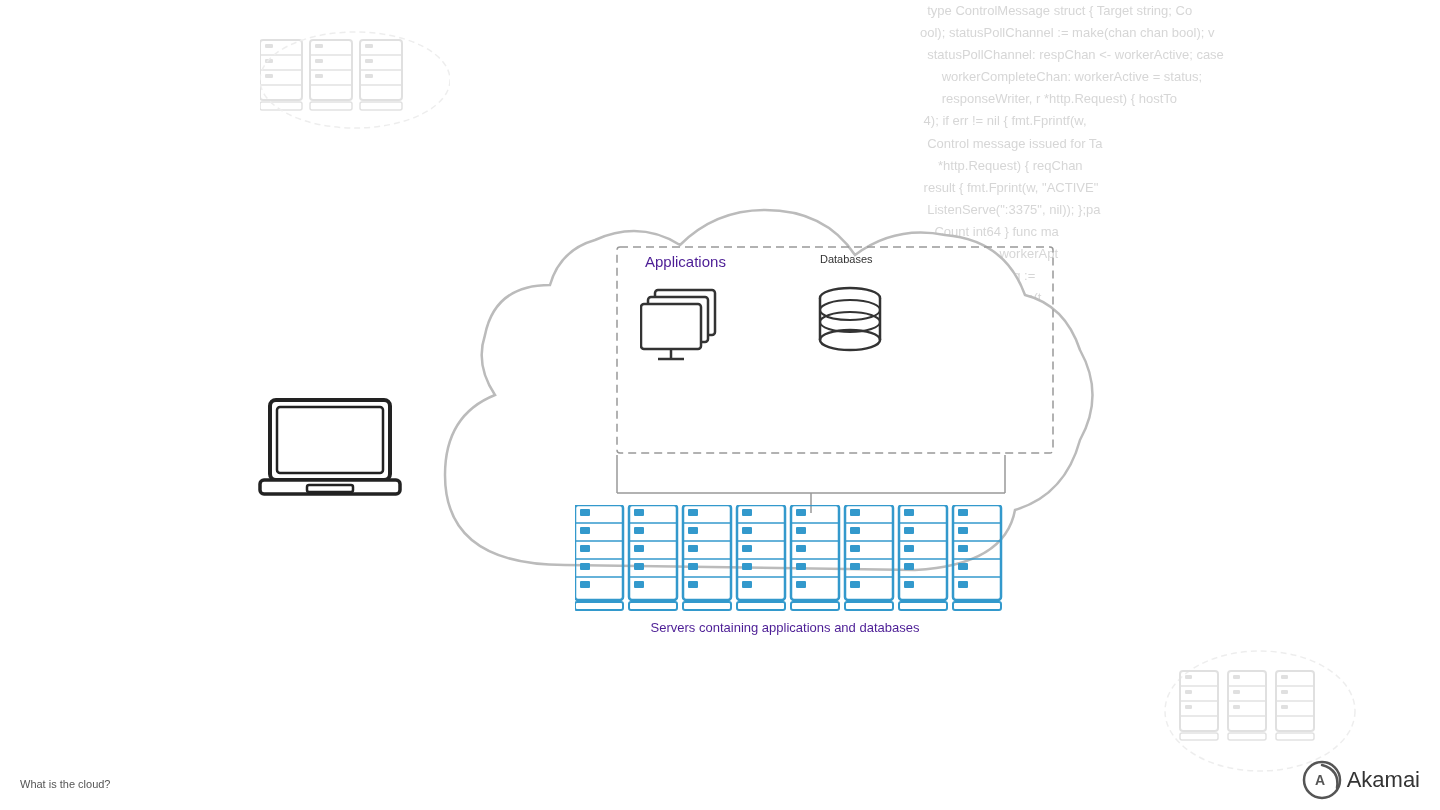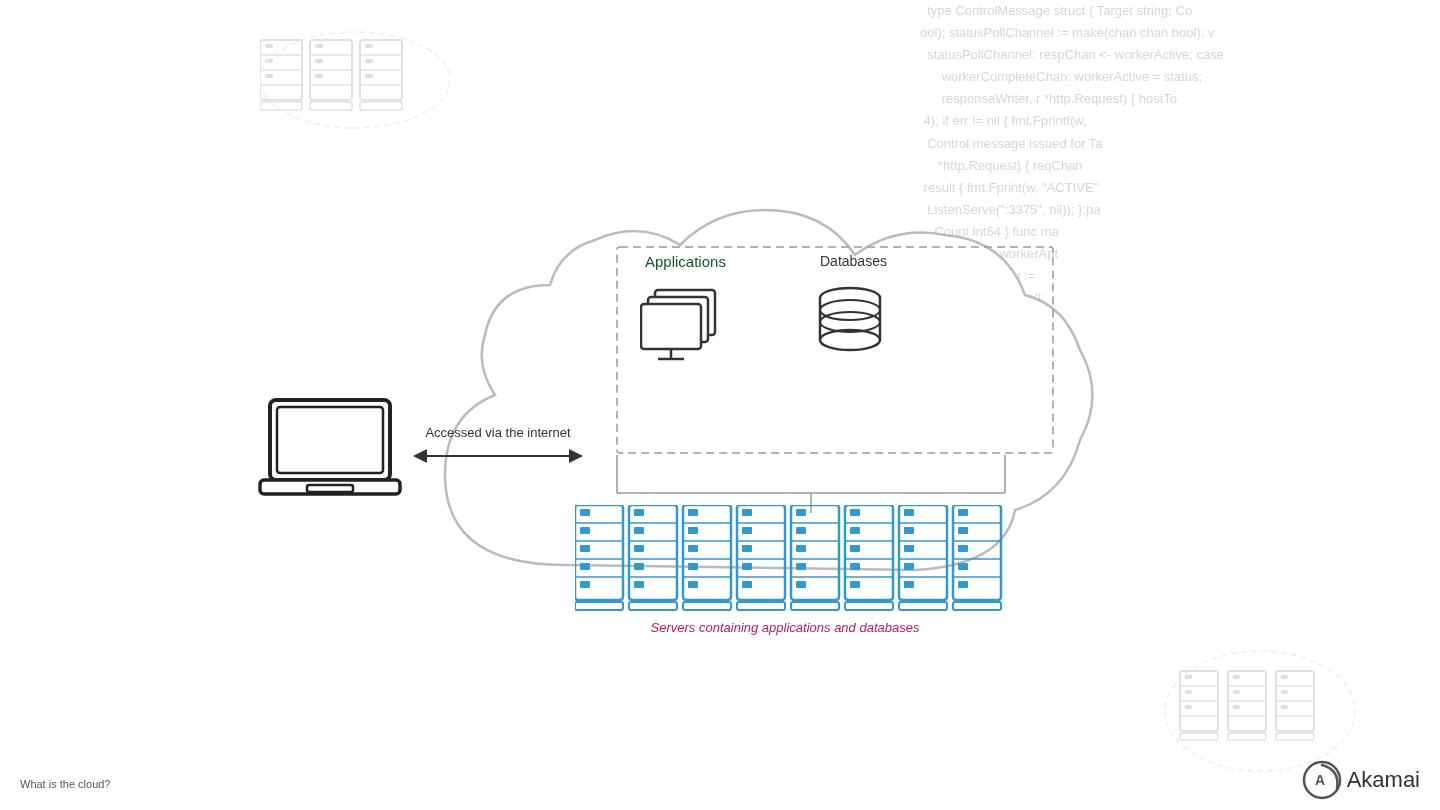--- a/index.html
+++ b/index.html
@@ -193,23 +193,23 @@
       Q 680,330 630,345
       Q 620,400 530,405
       Z
     " fill="white" stroke="#bbb" stroke-width="2.5"></path>
   </svg>
 
   <svg style="position:absolute;top:140px;left:390px;width:440px;height:210px;" viewBox="0 0 440 210">
     <rect x="2" y="2" width="436" height="206" fill="none" stroke="#999" stroke-width="1.5" stroke-dasharray="8,5" rx="3"></rect>
   </svg>
 
-  <div style="position:absolute;top:148px;left:420px;font-size:15px;color:#14532d;">Applications</div>
-
-  <div style="position:absolute;top:148px;left:595px;font-size:14px;color:#333;">Databases</div>
+  <div style="position:absolute;top:148px;left:420px;font-size:15px;color:#4c1d95;">Applications</div>
+
+  <div style="position:absolute;top:148px;left:595px;font-size:11px;color:#333;">Databases</div>
 
   <svg style="position:absolute;top:180px;left:415px;width:90px;height:80px;" viewBox="0 0 90 80">
 
     <rect x="15" y="5" width="60" height="45" rx="3" fill="none" stroke="#333" stroke-width="2.5"></rect>
 
     <rect x="8" y="12" width="60" height="45" rx="3" fill="white" stroke="#333" stroke-width="2.5"></rect>
 
     <rect x="1" y="19" width="60" height="45" rx="3" fill="white" stroke="#333" stroke-width="2.5"></rect>
 
     <line x1="31" y1="64" x2="31" y2="74" stroke="#333" stroke-width="2.5"></line>
@@ -331,45 +331,34 @@
     <line x1="378" y1="54" x2="426" y2="54" stroke="#3399cc" stroke-width="1.5"></line>
     <line x1="378" y1="72" x2="426" y2="72" stroke="#3399cc" stroke-width="1.5"></line>
     <rect x="383" y="4" width="10" height="7" fill="#3399cc" rx="1"></rect>
     <rect x="383" y="22" width="10" height="7" fill="#3399cc" rx="1"></rect>
     <rect x="383" y="40" width="10" height="7" fill="#3399cc" rx="1"></rect>
     <rect x="383" y="58" width="10" height="7" fill="#3399cc" rx="1"></rect>
     <rect x="383" y="76" width="10" height="7" fill="#3399cc" rx="1"></rect>
     <rect x="378" y="97" width="48" height="8" rx="2" fill="none" stroke="#3399cc" stroke-width="2"></rect>
   </svg>
 
-  <div style="position:absolute;top:515px;left:310px;width:500px;text-align:center;font-size:13px;color:#be185d;font-style:italic;">Servers containing applications and databases</div>
+  <div style="position:absolute;top:515px;left:310px;width:500px;text-align:center;font-size:13px;color:#4c1d95;">Servers containing applications and databases</div>
 
 
   <svg style="position:absolute;top:290px;left:30px;width:150px;height:120px;" viewBox="0 0 150 120">
 
     <rect x="15" y="5" width="120" height="80" rx="6" fill="white" stroke="#222" stroke-width="4"></rect>
 
     <rect x="22" y="12" width="106" height="66" rx="3" fill="white" stroke="#222" stroke-width="2.5"></rect>
 
     <rect x="5" y="85" width="140" height="14" rx="4" fill="white" stroke="#222" stroke-width="3.5"></rect>
 
     <rect x="52" y="90" width="46" height="7" rx="2" fill="none" stroke="#222" stroke-width="2.5"></rect>
   </svg>
 
-  <div style="position:absolute;top:320px;left:188px;display:flex;flex-direction:column;align-items:center;width:170px;">
-    <span style="font-size:13px;color:#333;white-space:nowrap;margin-bottom:5px;">Accessed via the internet</span>
-    <svg width="170" height="22" viewBox="0 0 170 22">
-
-      <line x1="12" y1="11" x2="158" y2="11" stroke="#333" stroke-width="2"></line>
-
-      <polygon points="0,11 14,4 14,18" fill="#333"></polygon>
-
-      <polygon points="170,11 156,4 156,18" fill="#333"></polygon>
-    </svg>
-  </div>
 
 </div>
 
 <div class="bottom-label">What is the cloud?</div>
 
 <div class="akamai-logo">
   <svg width="40" height="40" viewBox="0 0 40 40">
 
     <circle cx="20" cy="20" r="18" fill="none" stroke="#555" stroke-width="2.5"></circle>
     <path d="M 20 5 Q 38 10 35 28" fill="none" stroke="#555" stroke-width="2.5" stroke-linecap="round"></path>

